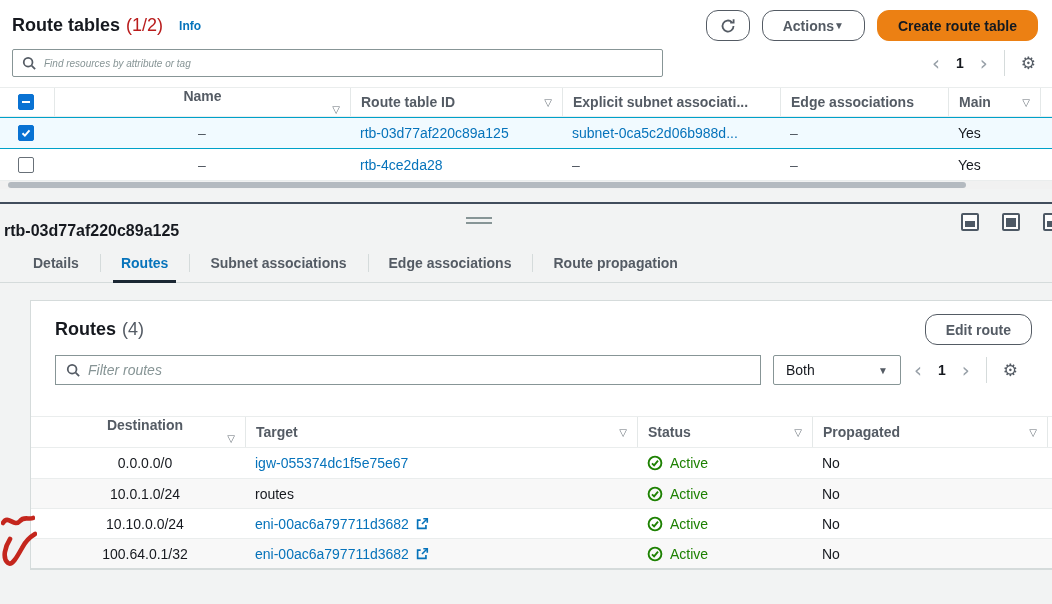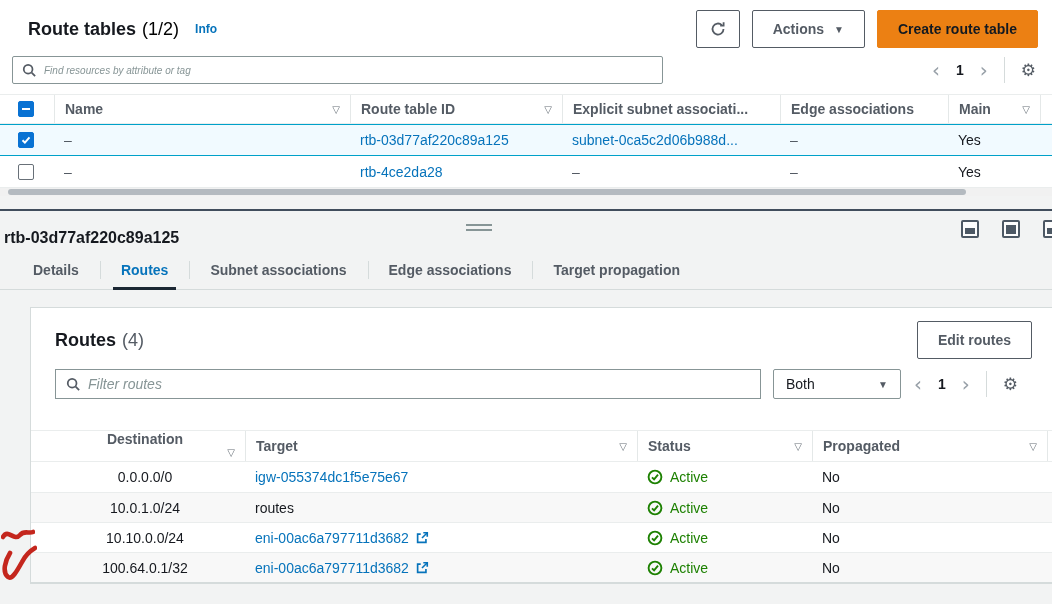--- a/index.html
+++ b/index.html
@@ -3,28 +3,28 @@
 <meta charset="utf-8">
 <style>
   * { box-sizing: border-box; margin: 0; padding: 0; }
   html,body { width:1052px; height:604px; }
   body {
     font-family: "Liberation Sans", sans-serif;
     font-size: 14px; color:#16191f; background:#fff; overflow:hidden; position:relative;
   }
 
   
-  .lp-header { display:flex; align-items:center; padding:10px 14px 4px 28px; }
+  .lp-header { display:flex; align-items:center; padding:10px 14px 4px 12px; }
   .lp-title { font-size:18px; font-weight:700; color:#16191f; }
-  .lp-count { font-size:18px; font-weight:400; color:#000000; margin-left:6px; }
+  .lp-count { font-size:18px; font-weight:400; color:#b91c1c; margin-left:6px; }
   .lp-info  { font-size:12px; font-weight:700; color:#0673bb; margin-left:16px; cursor:pointer; }
   .lp-actions { margin-left:auto; display:flex; align-items:center; gap:12px; }
-  .btn { height:38px; border:1px solid #545b64; border-radius:2px; background:#fff;
+  .btn { height:31px; border:1px solid #545b64; border-radius:12px; background:#fff;
          color:#545b64; font-weight:700; font-size:14px; padding:0 20px;
-         display:flex; align-items:center; gap:10px; cursor:pointer; font-family:inherit; }
+         display:flex; align-items:center; cursor:pointer; font-family:inherit; }
   .btn-icononly { width:44px; padding:0; justify-content:center; }
   .btn-primary { background:#ec8013; border-color:#ec8013; color:#131921; }
   .caret { font-size:10px; color:inherit; }
 
   .lp-toolbar { display:flex; align-items:center; padding:4px 14px 10px 12px; }
   .search-box { width:651px; height:28px; border:1px solid #879596; border-radius:2px;
                 display:flex; align-items:center; padding:0 9px; gap:8px; background:#fff; }
   .search-box input { border:none; outline:none; flex:1; font-size:10px; font-style:italic;
                       font-family:inherit; color:#0369a1; background:transparent; }
   .search-box input::placeholder { color:#879596; font-style:italic; }
@@ -34,21 +34,21 @@
   .v-divider { width:1px; height:26px; background:#d5dbdb; }
   .gear { font-size:17px; color:#545b64; cursor:pointer; font-family:"DejaVu Sans",sans-serif; }
 
   
   .lt-header { display:flex; align-items:stretch; height:30px; border-top:1px solid #eaeded;
                border-bottom:1px solid #eaeded; font-weight:700; color:#545b64; }
   .lt-header .c { display:flex; align-items:center; }
   .lt-header .c + .c { border-left:1px solid #e4e8e8; }
   .c { padding:0 10px; display:flex; align-items:center; overflow:hidden; white-space:nowrap; }
   .c-cb { width:54px; padding-left:18px; }
-  .c-name { width:296px; }
+  .c-name { width:296px;flex-direction:column; }
   .c-id { width:212px; }
   .c-explicit { width:218px; }
   .c-edge { width:168px; }
   .c-main { width:92px; }
   .c-end { flex:1; padding:0; }
   .sort { margin-left:auto; font-size:10px; color:#687078; padding-left:6px; cursor:pointer;
           font-family:"DejaVu Sans",sans-serif; }
   .lt-row { display:flex; align-items:center; height:32px; }
   .lt-row.selected { background:#f1faff; box-shadow: inset 0 1px 0 #00a1c9, inset 0 -1px 0 #00a1c9; }
   .lt-row.plain { border-bottom:1px solid #eaeded; }
@@ -263,30 +263,30 @@
     <span class="licon licon-bottom"></span>
   </div>
 
   <div class="detail-title">rtb-03d77af220c89a125</div>
 
   <div class="tabs">
     <div class="tab">Details</div>
     <div class="tab active">Routes</div>
     <div class="tab">Subnet associations</div>
     <div class="tab">Edge associations</div>
-    <div class="tab">Target propagation</div>
+    <div class="tab">Route propagation</div>
   </div>
 
   <div class="card">
 
     <div class="card-header">
       <span class="card-title">Routes</span>
       <span class="card-count">(4)</span>
       <button class="btn" style="margin-right:0;">
-        <span>Edit routes</span>
+        <span>Edit route</span>
       </button>
     </div>
 
     <div class="card-toolbar">
       <div class="filter-box">
         <span>
           <svg width="14" height="14" viewBox="0 0 16 16" fill="none" stroke="#545b64" stroke-width="2">
             <circle cx="7" cy="7" r="5"></circle>
               <path d="M11 11l4 4"></path>
           </svg>

